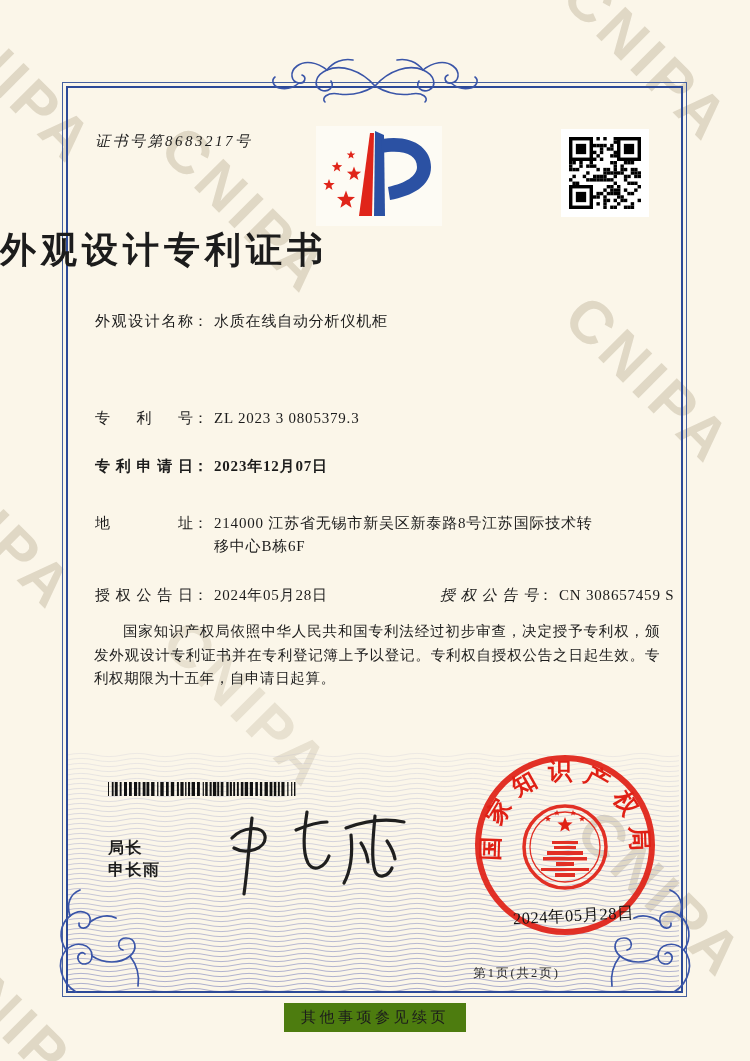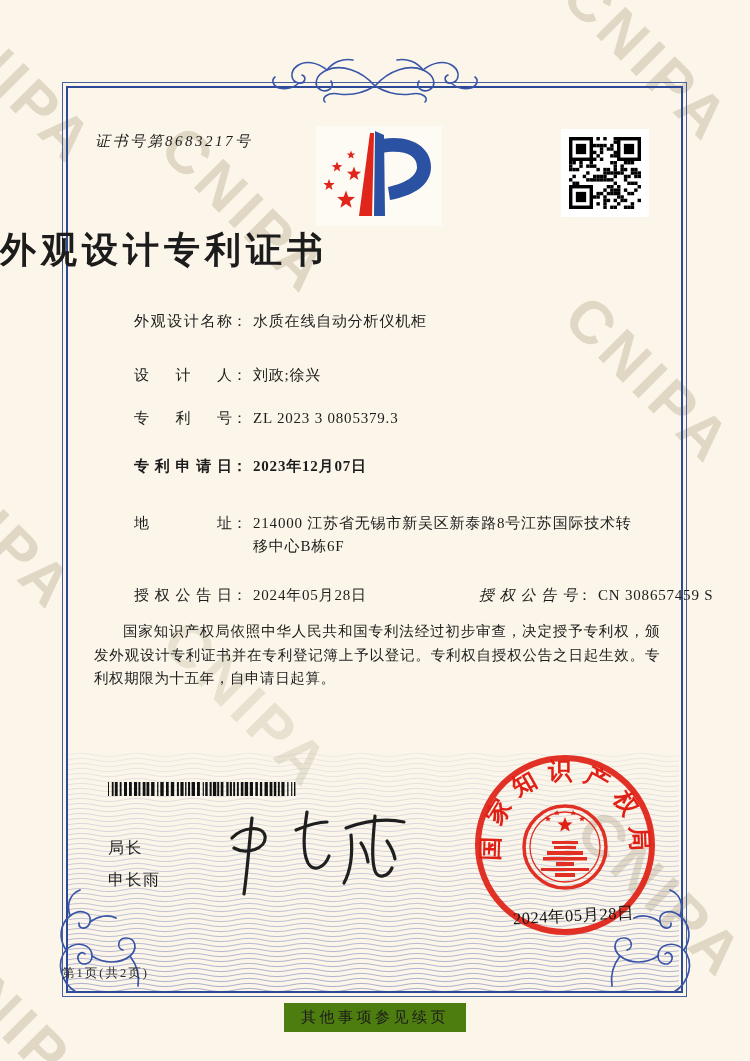--- a/index.html
+++ b/index.html
@@ -24,43 +24,43 @@
   .content{position:absolute;left:0;top:0;width:750px;height:1061px;z-index:2;color:#1c1c1c;}
 
   .cert-number{position:absolute;left:95px;top:132px;font-size:15px;letter-spacing:2.5px;font-style:italic;}
   .logo-box{position:absolute;left:316px;top:126px;width:126px;height:100px;background:#fdfbf4;}
   .qr-box{position:absolute;left:561px;top:129px;width:88px;height:88px;background:#ffffff;}
   .qr-box svg{position:absolute;left:8px;top:8px;}
 
   .title{position:absolute;left:0;top:226px;width:750px;
       font-size:36px;font-weight:600;letter-spacing:5px;}
 
-  .field-row{position:absolute;left:95px;width:600px;font-size:15px;line-height:23px;margin-left:39px;}
+  .field-row{position:absolute;left:95px;width:600px;font-size:15px;line-height:23px;}
   .flabel{display:inline-block;width:98px;text-align:justify;text-align-last:justify;
       vertical-align:top;letter-spacing:0;}
   .fcolon{display:inline-block;vertical-align:top;margin-right:6px;}
   .fvalue{display:inline-block;vertical-align:top;letter-spacing:0.8px;white-space:pre-line;max-width:452px;}
   .grant2{position:absolute;left:345px;top:0;white-space:nowrap;}
   .grant2 .flabel{width:98px;font-style:italic;}
 
   .paragraphs{position:absolute;left:94px;top:620px;width:566px;font-size:14.5px;
       line-height:23.5px;text-align:justify;letter-spacing:0.6px;}
   .paragraphs p{margin:0 0 5px 0;text-indent:2em;}
 
   .barcode{position:absolute;left:108px;top:782px;}
   .signer{position:absolute;left:108px;top:838px;font-family:"Liberation Sans",sans-serif;
       font-size:16px;letter-spacing:1.5px;}
-  .signer div{margin-bottom:11px;}
+  .signer div{margin-bottom:1px;font-weight:bold;}
   .signature{position:absolute;left:218px;top:804px;}
 
   .seal{position:absolute;left:470px;top:750px;z-index:2;}
   .seal-date{position:absolute;left:513px;top:905px;font-size:16.5px;letter-spacing:0.5px;
       color:#141414;transform:rotate(-3deg);z-index:3;}
 
-  .page-number{position:absolute;left:62px;top:965px;width:498px;text-align:left;
+  .page-number{position:absolute;left:62px;top:965px;width:498px;text-align:right;
       font-size:12.5px;letter-spacing:2px;color:#2a2a2a;}
   .footer-note{position:absolute;left:50%;top:1003px;transform:translateX(-50%);
       background:#4d7c0f;padding:5px 17px;font-size:15px;letter-spacing:3.5px;color:#1c1c1c;}
 </style>
 </head>
 <body>
 
 <div class="page">
 
   <span class="wm" style="left:-38px;top:-18px;">CNIPA</span>
@@ -312,23 +312,20 @@
           <rect x="3" y="45" width="15" height="15" fill="#fff"></rect>
           <rect x="6" y="48" width="9" height="9" fill="#000"></rect>
         </svg>
     </div>
 
     <div class="title">外观设计专利证书</div>
 
     <div class="field-row" style="top:310px;">
       <span class="flabel">外观设计名称</span><span class="fcolon">：</span><span class="fvalue">水质在线自动分析仪机柜</span>
     </div>
-    <div class="field-row" style="top:364px;">
-      <span class="flabel">设计人</span><span class="fcolon">：</span><span class="fvalue">刘政;徐兴</span>
-    </div>
     <div class="field-row" style="top:407px;">
       <span class="flabel">专利号</span><span class="fcolon">：</span><span class="fvalue">ZL 2023 3 0805379.3</span>
     </div>
     <div class="field-row" style="top:455px;font-weight:bold;">
       <span class="flabel">专利申请日</span><span class="fcolon">：</span><span class="fvalue">2023年12月07日</span>
     </div>
     <div class="field-row" style="top:512px;">
       <span class="flabel">地址</span><span class="fcolon">：</span><span class="fvalue">214000 江苏省无锡市新吴区新泰路8号江苏国际技术转
 移中心B栋6F</span>
     </div>

